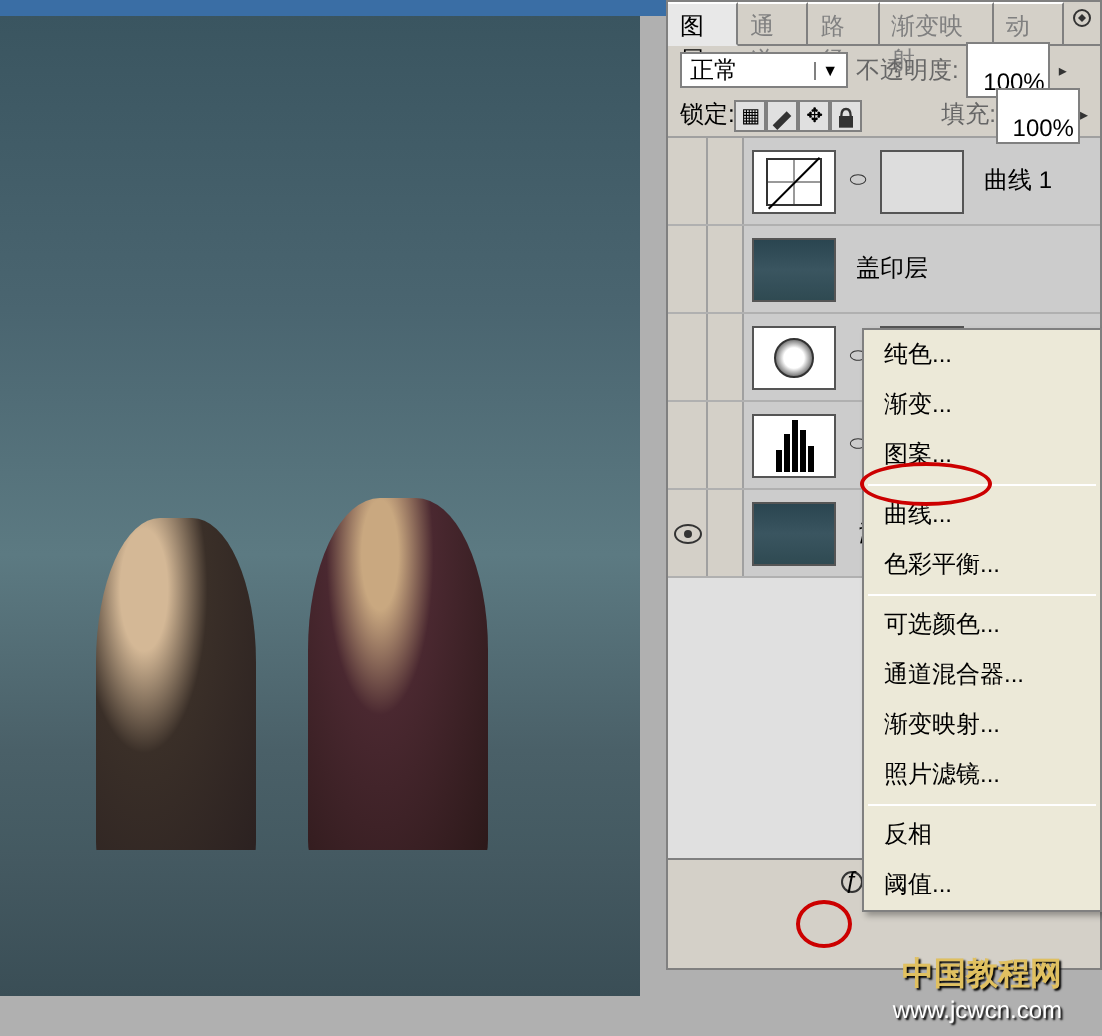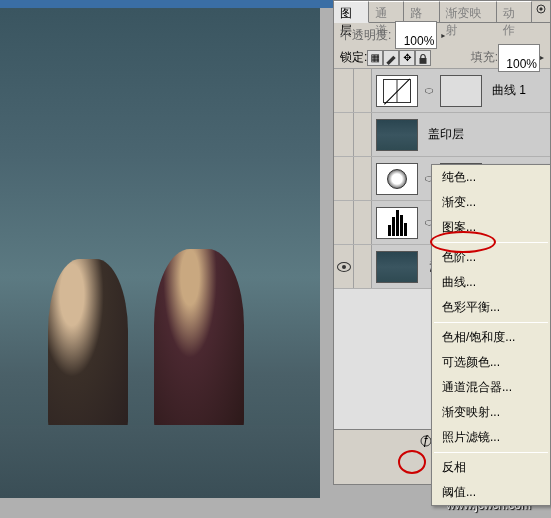--- a/index.html
+++ b/index.html
@@ -98,20 +98,24 @@
     <div class="tab grey">动作</div>
     <div class="panel-close">
       <svg viewBox="0 0 10 10" width="10" height="10">
           <circle cx="5" cy="5" r="4" fill="none" stroke="#333"></circle>
           <path d="M5 3 L7 5 L5 7 L3 5 Z" fill="#333"></path>
         </svg>
     </div>
   </div>
 
   <div class="blend-row">
+    <div class="blend-select">
+      <span>正常</span>
+      <span class="blend-arrow">▼</span>
+    </div>
     <span class="opacity-label">不透明度:</span>
     <div class="pct-input">
       <span>100%</span>
     </div>
     <span class="mini-arrow">▸</span>
   </div>
 
   <div class="lock-row">
     <span>锁定:</span>
     <div class="lock-icon">▦</div>
@@ -231,25 +235,23 @@
   </div>
 </div>
 
 <div class="red-circle" style="left:398px; top:450px; width:28px; height:24px"></div>
 
 <div class="context-menu">
   <div class="menu-item">纯色...</div>
   <div class="menu-item">渐变...</div>
   <div class="menu-item">图案...</div>
   <div class="menu-sep"></div>
-  <div class="menu-item highlighted">色阶...</div>
   <div class="menu-item">曲线...</div>
   <div class="menu-item">色彩平衡...</div>
   <div class="menu-sep"></div>
-  <div class="menu-item">色相/饱和度...</div>
   <div class="menu-item">可选颜色...</div>
   <div class="menu-item">通道混合器...</div>
   <div class="menu-item">渐变映射...</div>
   <div class="menu-item">照片滤镜...</div>
   <div class="menu-sep"></div>
   <div class="menu-item">反相</div>
   <div class="menu-item">阈值...</div>
 
   <div class="red-circle-menu" style="left:-2px; top:66px"></div>
 </div>

